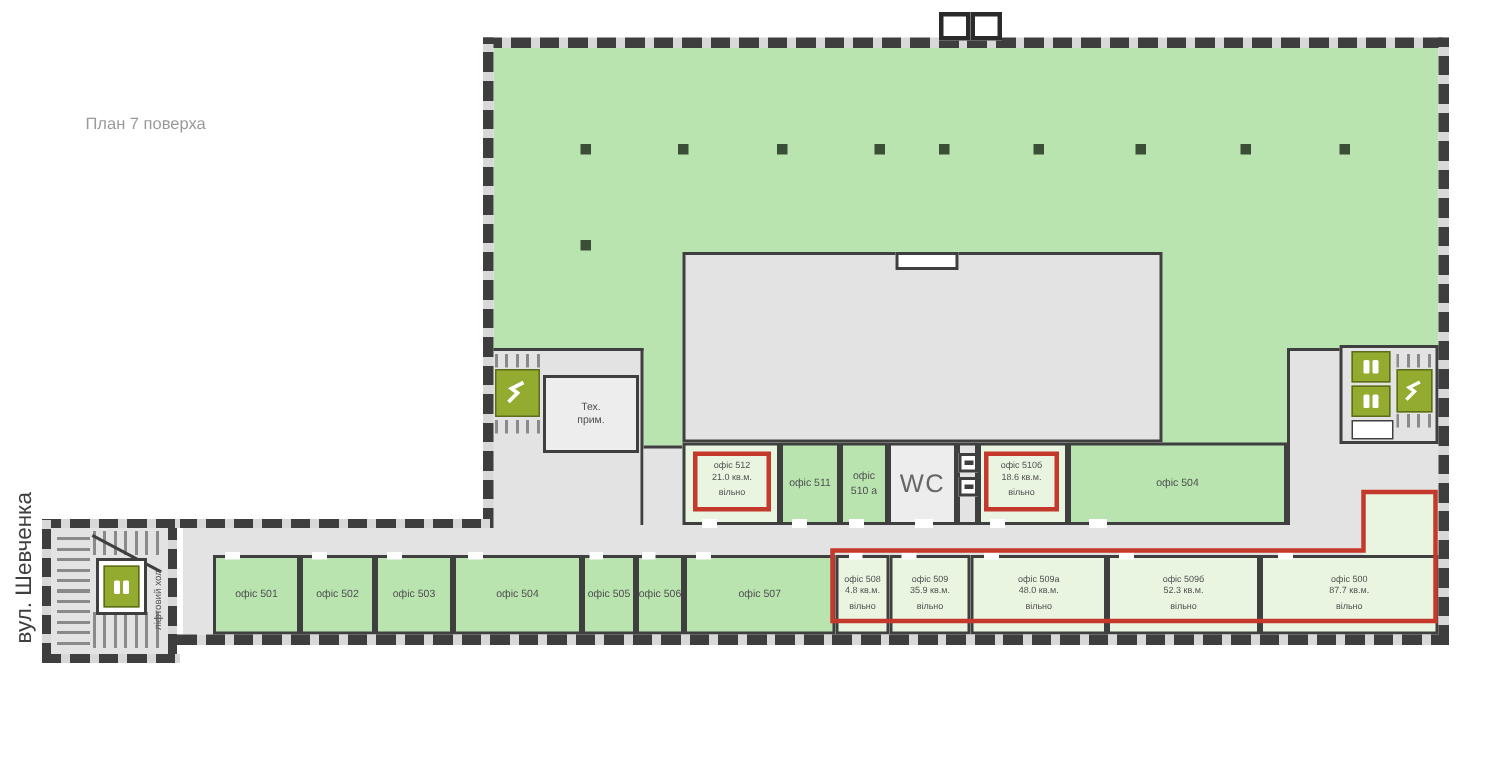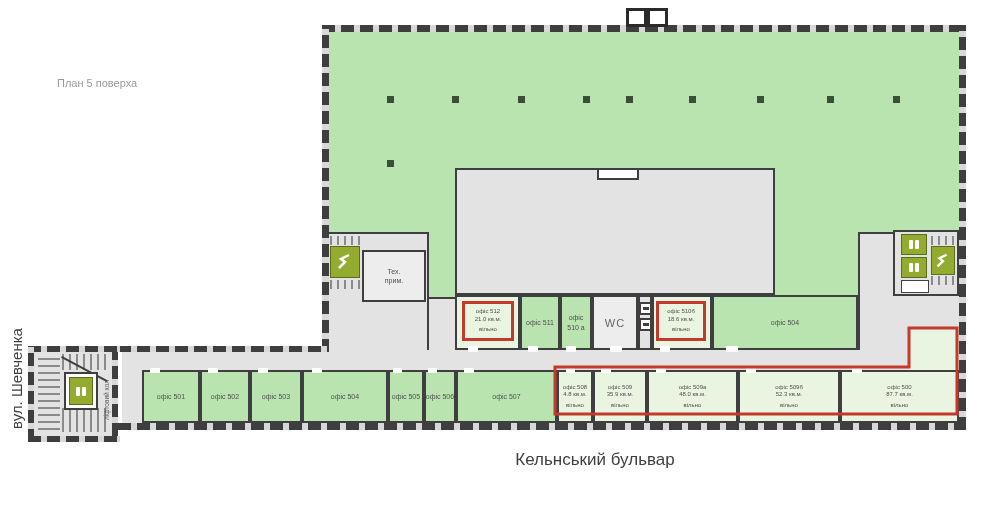--- a/index.html
+++ b/index.html
@@ -34,25 +34,24 @@
   .shaft-box{position:absolute;box-sizing:border-box;background:#fff;border:2px solid #3f3f3f;
              display:flex;align-items:center;justify-content:center}
   .shaft-box i{display:block;width:6px;height:3px;background:#3f3f3f}
   .street{color:#3f3f3f}
 </style>
 </head>
 <body>
 
 <div class="canvas">
 
-  <div class="abs" style="left:57px;top:77px;font-size:11px;color:#9a9a9a">План 5 поверха</div>
+  <div class="abs" style="left:57px;top:77px;font-size:11px;color:#9a9a9a">План 7 поверха</div>
 
   <div class="abs vtext street" style="left:4px;top:320px;width:24px;height:118px;font-size:15px">вул. Шевченка</div>
 
-  <div class="abs street" style="left:420px;top:450px;width:350px;text-align:center;font-size:17px">Кельнський бульвар</div>
 
   <div class="abs green" style="left:329px;top:32px;width:630px;height:318px"></div>
 
   <div class="abs gray" style="left:329px;top:232px;width:100px;height:118px;box-sizing:border-box;border-top:2px solid #3f3f3f;border-right:2px solid #3f3f3f"></div>
   <div class="abs gray" style="left:429px;top:297px;width:26px;height:53px;box-sizing:border-box;border-top:2px solid #3f3f3f"></div>
   <div class="abs gray" style="left:858px;top:232px;width:101px;height:118px;box-sizing:border-box;border-top:2px solid #3f3f3f;border-left:2px solid #3f3f3f"></div>
 
   <div class="abs gray" style="left:122px;top:350px;width:837px;height:20px"></div>
   <div class="abs gray" style="left:122px;top:370px;width:20px;height:53px"></div>
 
@@ -80,21 +79,21 @@
 
   <div class="room green" style="left:520px;top:295px;width:40px;height:55px">
     <span class="lbl">офіс 511</span>
   </div>
 
   <div class="room green" style="left:560px;top:295px;width:32px;height:55px">
     <span class="lbl" style="width:26px">офіс 510 а</span>
   </div>
 
   <div class="room ltgray" style="left:592px;top:295px;width:46px;height:55px">
-    <span style="font-size:11px;color:#666;letter-spacing:1px">WC</span>
+    <span style="font-size:17px;color:#666;letter-spacing:1px">WC</span>
   </div>
 
   <div class="abs gray" style="left:638px;top:295px;width:14px;height:55px;box-sizing:border-box;border:2px solid #3f3f3f"></div>
   <div class="shaft-box" style="left:639px;top:302px;width:13px;height:13px">
       <i></i>
     </div>
   <div class="shaft-box" style="left:639px;top:318px;width:13px;height:13px">
       <i></i>
     </div>
 

